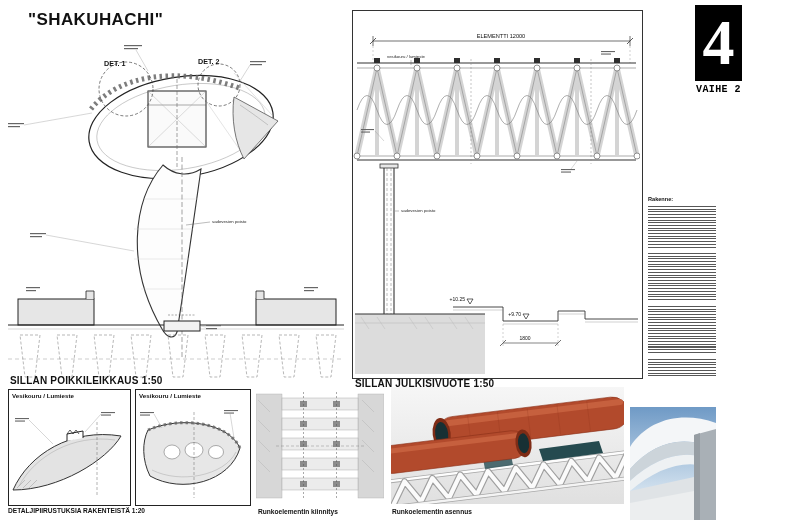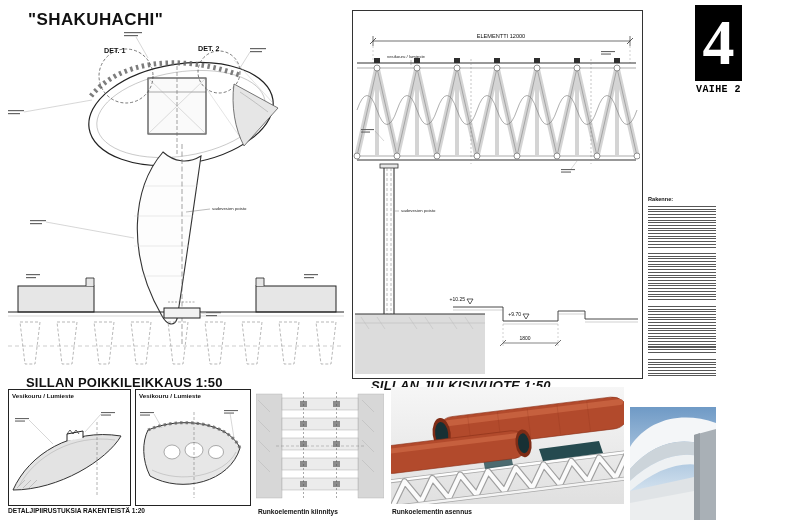--- a/index.html
+++ b/index.html
@@ -1,20 +1,20 @@
 <!DOCTYPE html>
 <html><head>
 <meta charset="utf-8">
 <style>
   html,body{margin:0;padding:0;background:#fff;}
   .sheet{position:relative;width:811px;height:528px;background:#ffffff;overflow:hidden;
          font-family:"Liberation Sans",sans-serif;outline:1px solid #d9d9d9;}
   .abs{position:absolute;}
   .title{position:absolute;left:28px;top:10px;font-size:17px;font-weight:bold;letter-spacing:.4px;color:#111;}
-  .cap{position:absolute;font-weight:bold;font-size:13px;color:#111;letter-spacing:.2px;margin-left:16px;}
+  .cap{position:absolute;font-weight:bold;font-size:10px;color:#111;letter-spacing:.2px;}
   .cap-sm{position:absolute;font-weight:bold;font-size:6.6px;color:#111;}
   .panel{position:absolute;border:1px solid #222;background:#fff;}
   .panel-plain{position:absolute;background:#fff;}
   .panel-header{position:absolute;top:2px;left:3px;font-size:6.2px;font-weight:bold;color:#111;}
   .elev-box{position:absolute;left:352px;top:10px;width:289px;height:367px;border:1px solid #333;background:#fff;}
   .notes{position:absolute;left:648px;top:196px;width:70px;}
   .notes-heading{font-size:5.6px;font-weight:bold;color:#111;margin-bottom:4px;}
   .microtext{background:repeating-linear-gradient(to bottom,rgba(45,45,45,.8) 0 1px,transparent 1px 2.7px);}
   .notes-par{width:68px;margin-bottom:5px;}
   .phase-box{position:absolute;left:695px;top:5px;width:47px;height:76px;background:#000;color:#fff;
@@ -33,21 +33,21 @@
 
 <div class="sheet">
 
   <div class="title">"SHAKUHACHI"</div>
 
   <div class="phase-box">
     <span class="phase-num">4</span>
   </div>
   <div class="phase-label">VAIHE 2</div>
 
-  <div class="abs" style="left:6px;top:26px;width:340px;height:348px;">
+  <div class="abs" style="left:6px;top:39px;width:340px;height:348px;">
     <svg width="340" height="348" viewBox="0 0 340 348">
 
       <g>
         <g transform="rotate(-9 175 88)">
           <ellipse cx="175" cy="88" rx="93" ry="50" fill="#ffffff" stroke="#222" stroke-width="1.2"></ellipse>
           <ellipse cx="175" cy="88" rx="85" ry="42" fill="none" stroke="#999" stroke-width="0.5"></ellipse>
         </g>
         <path d="M85,70 C112,36 172,26 236,50" fill="none" stroke="#666" stroke-width="5" stroke-dasharray="2.5 3.5" opacity="0.85"></path>
 
         <rect x="142" y="52" width="58" height="56" fill="#fafafa" stroke="#222" stroke-width="1"></rect>
@@ -249,21 +249,21 @@
           <rect x="208" y="158" width="14" height="1.1"></rect>
             <rect x="208" y="160.5" width="10" height="1.1"></rect>
           <rect x="8" y="118" width="13" height="1.1"></rect>
             <rect x="8" y="120.5" width="9" height="1.1"></rect>
         </g>
         <line x1="22" y1="120" x2="31" y2="130" stroke="#999" stroke-width="0.4"></line>
         <line x1="218" y1="158" x2="224" y2="150" stroke="#999" stroke-width="0.4"></line>
       </g>
     </svg>
   </div>
-  <div class="cap" style="left:355px;top:378px;font-style:italic;">SILLAN JULKISIVUOTE 1:50</div>
+  <div class="cap" style="left:355px;top:378px;">SILLAN JULKISIVUOTE 1:50</div>
 
   <div class="notes">
     <div class="notes-heading">Rakenne:</div>
     <div class="microtext notes-par" style="height:42px;"></div>
     <div class="microtext notes-par" style="height:48px;"></div>
     <div class="microtext notes-par" style="height:48px;"></div>
     <div class="microtext notes-par" style="height:18px;"></div>
   </div>
 
   <div class="panel" style="left:8px;top:389px;width:121px;height:115px;">

